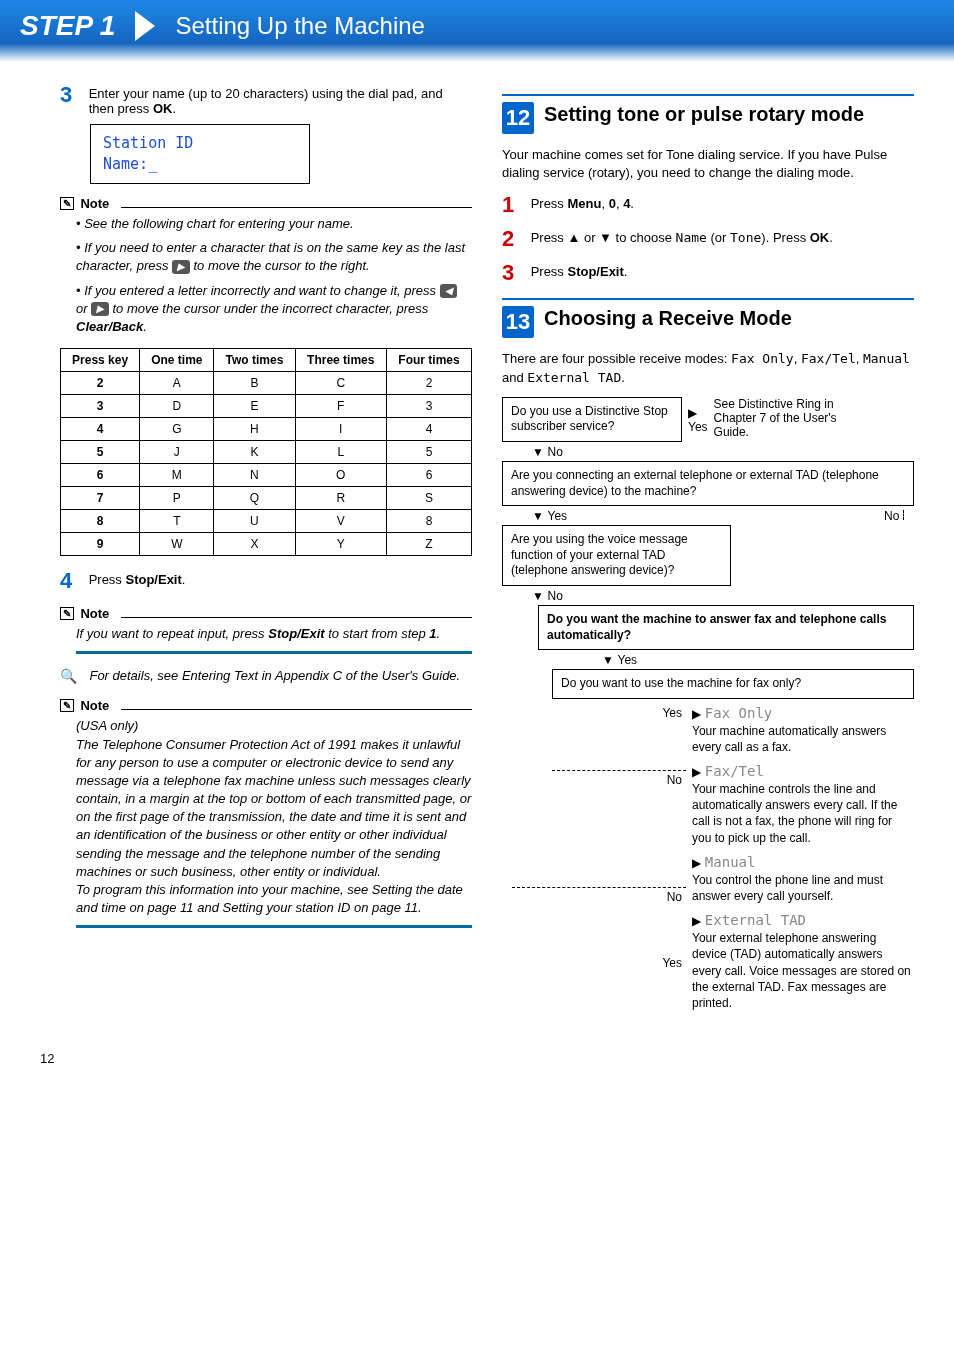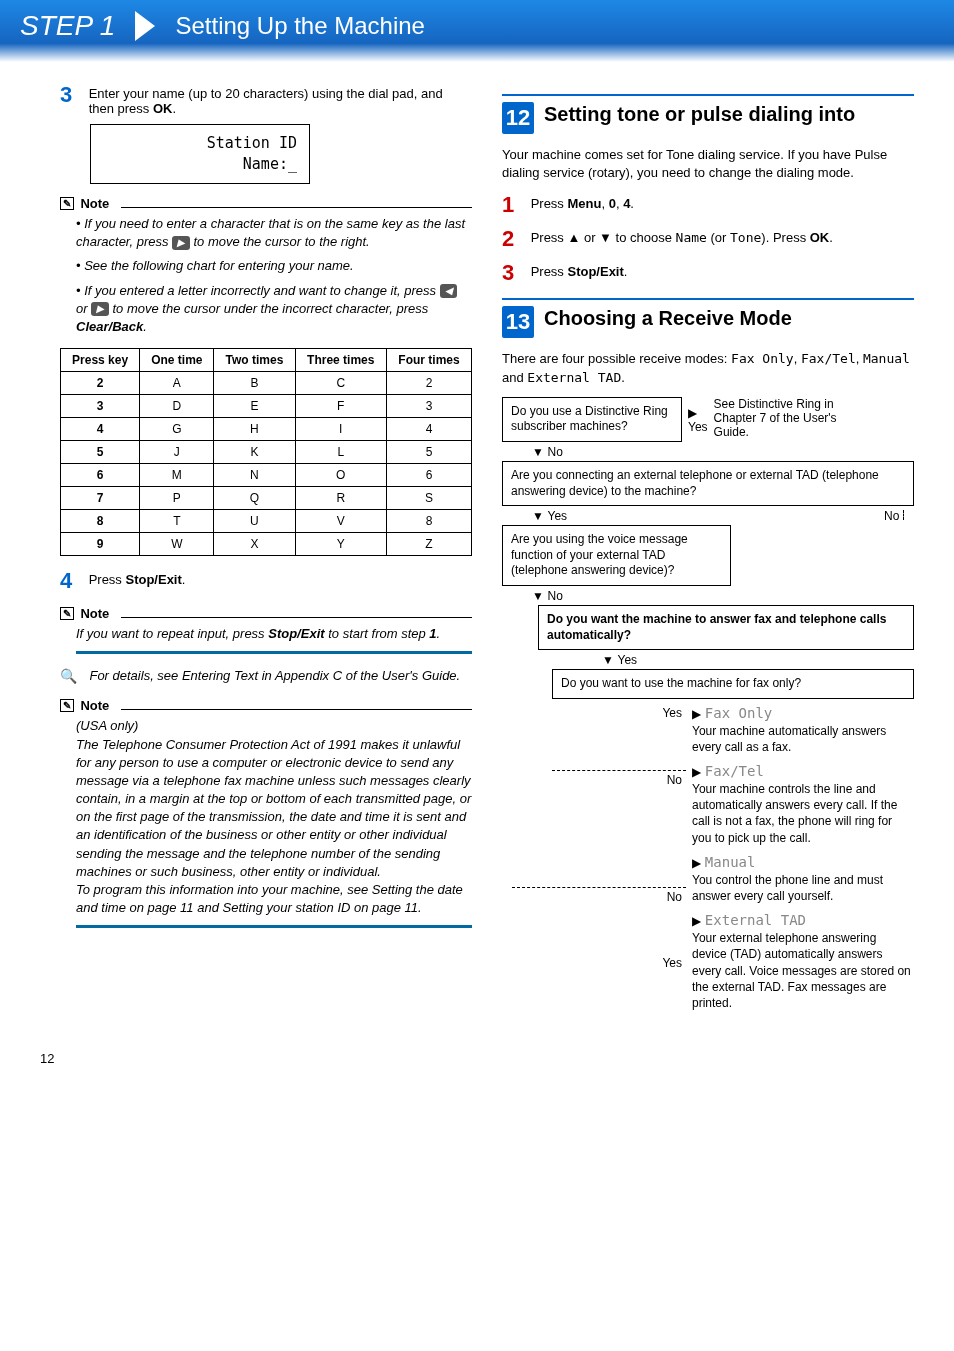--- a/index.html
+++ b/index.html
@@ -1,27 +1,27 @@
 <!DOCTYPE html>
 <html><head>
 <meta charset="utf-8">
 <style>
   * { box-sizing: border-box; margin: 0; padding: 0; }
   body { font-family: Arial, Helvetica, sans-serif; font-size: 13px; color: #000; width: 954px; background: #fff; }
   .step-header { background: linear-gradient(to bottom, #1e88e5 0%, #1565c0 70%, rgba(21,101,192,0) 100%); color: #fff; padding: 10px 20px 20px 20px; display: flex; align-items: center; gap: 20px; }
-  .step-label { font-size: 28px; font-weight: normal; font-style: italic; }
+  .step-label { font-size: 28px; font-weight: bold; font-style: italic; }
   .step-arrow { width: 0; height: 0; border-top: 15px solid transparent; border-bottom: 15px solid transparent; border-left: 20px solid #fff; }
   .step-title { font-size: 24px; font-weight: normal; }
   .content { display: flex; gap: 30px; padding: 20px 40px 40px 60px; }
   .col { flex: 1; }
   .big-num { color: #0066cc; font-size: 22px; font-weight: bold; display: inline-block; width: 25px; vertical-align: top; }
   .big-num-red { color: #cc0000; font-size: 22px; font-weight: bold; display: inline-block; width: 25px; vertical-align: top; }
   .step-text { display: inline-block; vertical-align: top; width: calc(100% - 30px); padding-top: 4px; }
   .step-row { margin-bottom: 8px; }
-  .lcd-box { border: 1px solid #000; padding: 8px 12px; margin: 8px 0 8px 30px; width: 220px; font-family: monospace; font-size: 15px; color: #000000; line-height: 1.4; text-align: right; }
+  .lcd-box { border: 1px solid #000; padding: 8px 12px; margin: 8px 0 8px 30px; width: 220px; font-family: monospace; font-size: 15px; color: #1d4ed8; line-height: 1.4; }
   .note-label { display: flex; align-items: center; gap: 6px; font-weight: bold; margin: 12px 0 4px 0; }
   .note-label::before { content: "✎"; border: 1px solid #000; padding: 0 2px; font-size: 10px; }
   .note-line { border-bottom: 1px solid #000; flex: 1; height: 8px; margin-left: 6px; }
   .note-body { font-style: italic; margin: 4px 0 12px 16px; line-height: 1.4; }
   .note-body-end { border-bottom: 3px solid #0369a1; padding-bottom: 8px; }
   .bullet { margin-bottom: 6px; }
   .nav-btn { display: inline-block; background: #555; color: #fff; border-radius: 3px; padding: 0 5px; font-size: 10px; vertical-align: middle; }
   table.char-table { border-collapse: collapse; margin: 12px 0; width: 100%; border-radius: 20px; }
   table.char-table th, table.char-table td { border: 1px solid #000; padding: 4px 8px; text-align: center; font-size: 12px; }
   table.char-table th { font-weight: bold; }
@@ -65,22 +65,22 @@
     <div class="lcd-box">
       <div>Station ID</div>
       <div>Name:_</div>
     </div>
 
     <div class="note-label">
       <span>Note</span>
         <span class="note-line"></span>
     </div>
     <div class="note-body">
+      <div class="bullet">• <span>See the following chart for entering your name.</span></div>
       <div class="bullet">• <span>If you need to enter a character that is on the same key as the last character, press </span><span class="nav-btn">▶</span><span> to move the cursor to the right.</span></div>
-      <div class="bullet">• <span>See the following chart for entering your name.</span></div>
       <div class="bullet">• <span>If you entered a letter incorrectly and want to change it, press </span><span class="nav-btn">◀</span><span> or </span><span class="nav-btn">▶</span><span> to move the cursor under the incorrect character, press </span><b>Clear/Back</b><span>.</span></div>
     </div>
 
     <table class="char-table">
       <thead>
           <tr>
         <th>Press key</th>
         <th>One time</th>
         <th>Two times</th>
         <th>Three times</th>
@@ -176,21 +176,21 @@
       <div style="white-space:pre-line;">The Telephone Consumer Protection Act of 1991 makes it unlawful for any person to use a computer or electronic device to send any message via a telephone fax machine unless such messages clearly contain, in a margin at the top or bottom of each transmitted page, or on the first page of the transmission, the date and time it is sent and an identification of the business or other entity or other individual sending the message and the telephone number of the sending machines or such business, other entity or individual.
 To program this information into your machine, see Setting the date and time on page 11 and Setting your station ID on page 11.</div>
     </div>
 
   </div>
 
   <div class="col">
 
     <div class="section-heading">
       <div class="section-num-box">12</div>
-      <div class="section-title">Setting tone or pulse dialing into</div>
+      <div class="section-title">Setting tone or pulse rotary mode</div>
     </div>
 
     <p class="para">Your machine comes set for Tone dialing service. If you have Pulse dialing service (rotary), you need to change the dialing mode.</p>
 
     <div class="step-row">
       <span class="big-num-red">1</span>
       <span class="step-text"><span>Press </span><b>Menu</b><span>, </span><b>0</b><span>, </span><b>4</b><span>.</span></span>
     </div>
     <div class="step-row">
       <span class="big-num-red">2</span>
@@ -206,21 +206,21 @@
       <div class="section-title">Choosing a Receive Mode</div>
     </div>
 
     <p class="para">
       <span>There are four possible receive modes: </span><span class="mono">Fax Only</span>, <span class="mono">Fax/Tel</span>, <span class="mono">Manual</span><span> and </span><span class="mono">External TAD</span>.
     </p>
 
     <div class="flow-area">
 
       <div class="flow-row">
-        <div class="flow-box" style="width:180px;">Do you use a Distinctive Ring subscriber machines?</div>
+        <div class="flow-box" style="width:180px;">Do you use a Distinctive Stop subscriber service?</div>
         <div style="display:flex; flex-direction:column; justify-content:center; padding:0 6px;">
           <span class="arrow-right"></span>
           <span class="flow-label">Yes</span>
         </div>
         <div class="flow-label" style="width:150px;">See Distinctive Ring in Chapter 7 of the User's Guide.</div>
       </div>
       <div style="padding:2px 0 2px 30px;"><span class="arrow-down"></span> <span class="flow-label">No</span></div>
 
       <div class="flow-box">Are you connecting an external telephone or external TAD (telephone answering device) to the machine?</div>
       <div class="flow-row" style="justify-content:space-between; padding:2px 10px 2px 30px;">

